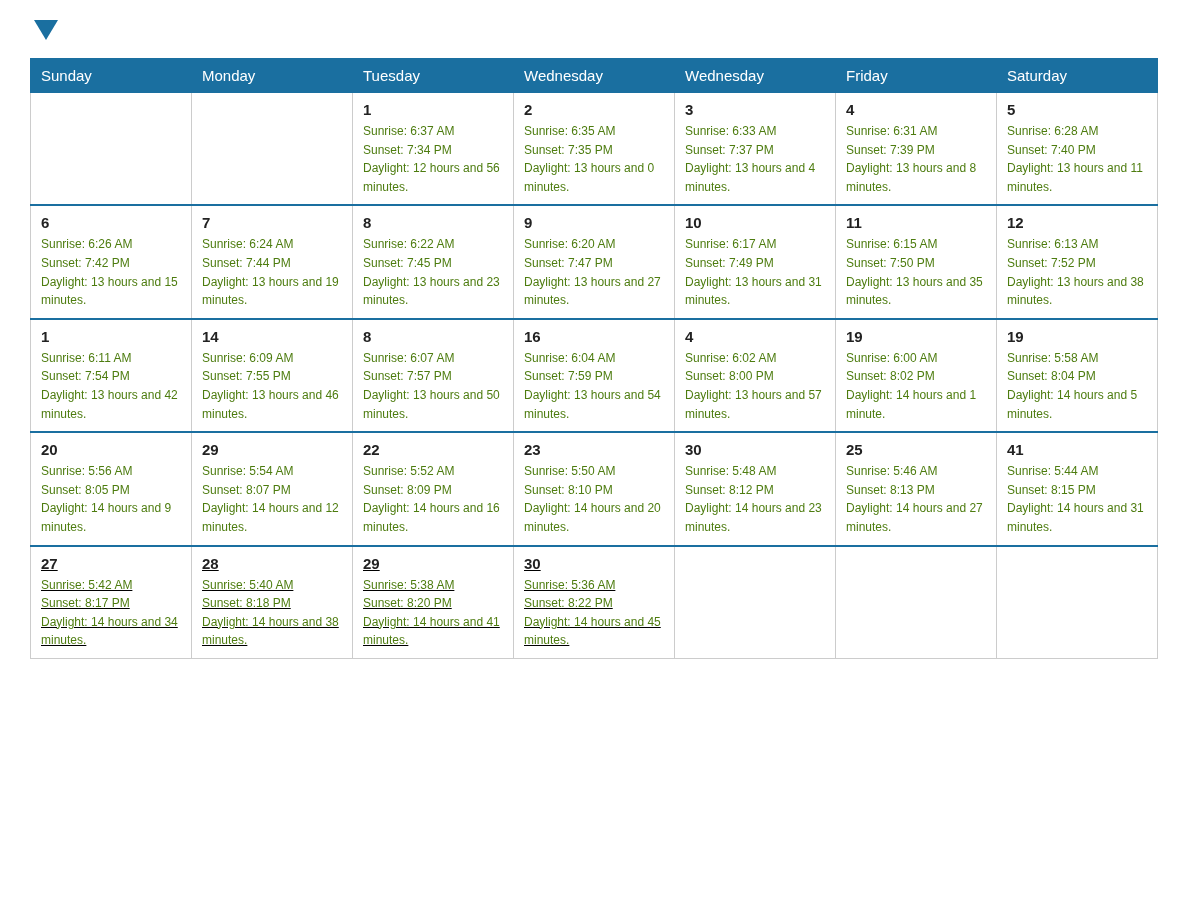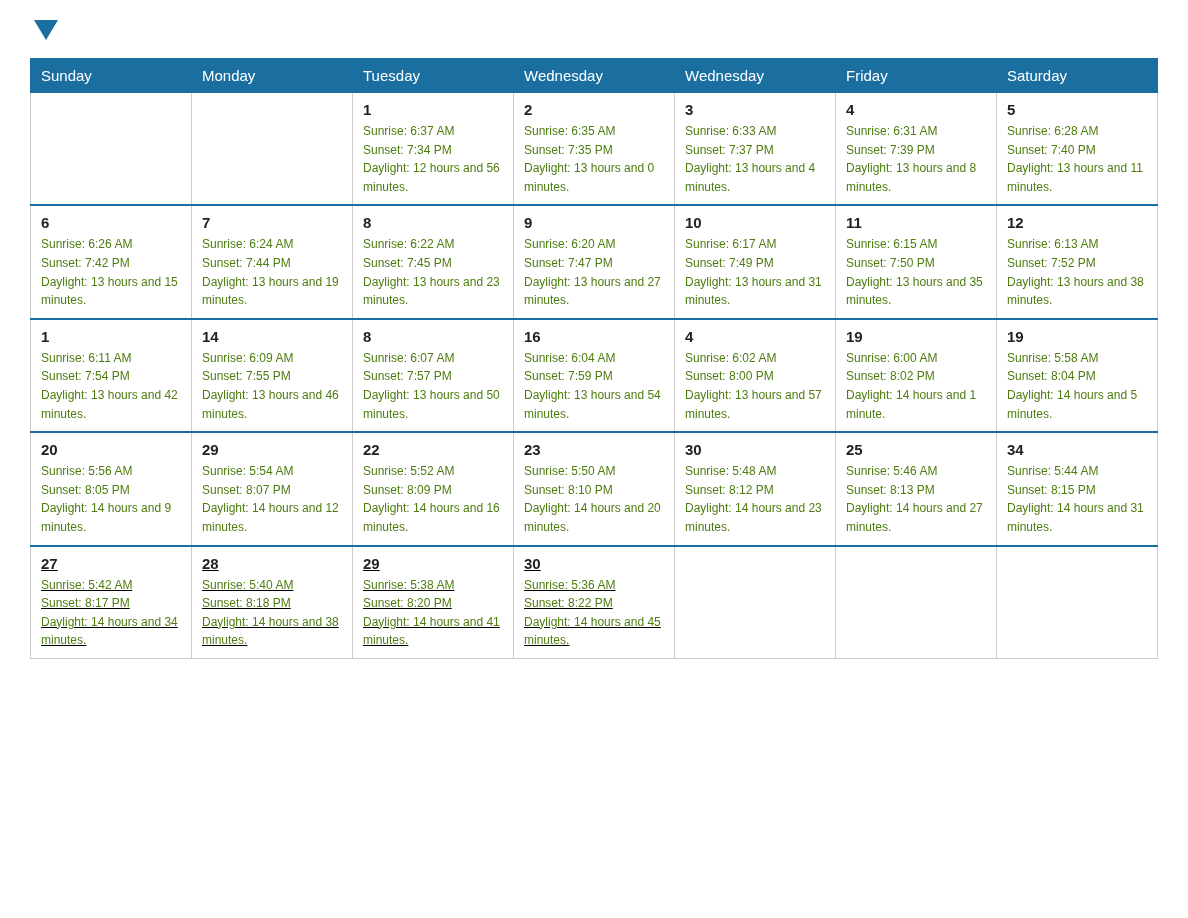--- a/index.html
+++ b/index.html
@@ -242,21 +242,21 @@
         </td>
         <td>
           <span class="day-number">30</span>
           <div class="day-info">Sunrise: 5:48 AM<br>Sunset: 8:12 PM<br>Daylight: 14 hours and 23 minutes.</div>
         </td>
         <td>
           <span class="day-number">25</span>
           <div class="day-info">Sunrise: 5:46 AM<br>Sunset: 8:13 PM<br>Daylight: 14 hours and 27 minutes.</div>
         </td>
         <td>
-          <span class="day-number">34</span>
+          <span class="day-number">41</span>
           <div class="day-info">Sunrise: 5:44 AM<br>Sunset: 8:15 PM<br>Daylight: 14 hours and 31 minutes.</div>
         </td>
       </tr>
       <tr>
         <td>
           <span class="day-number">27</span>
           <div class="day-info">Sunrise: 5:42 AM<br>Sunset: 8:17 PM<br>Daylight: 14 hours and 34 minutes.</div>
         </td>
         <td>
           <span class="day-number">28</span>

